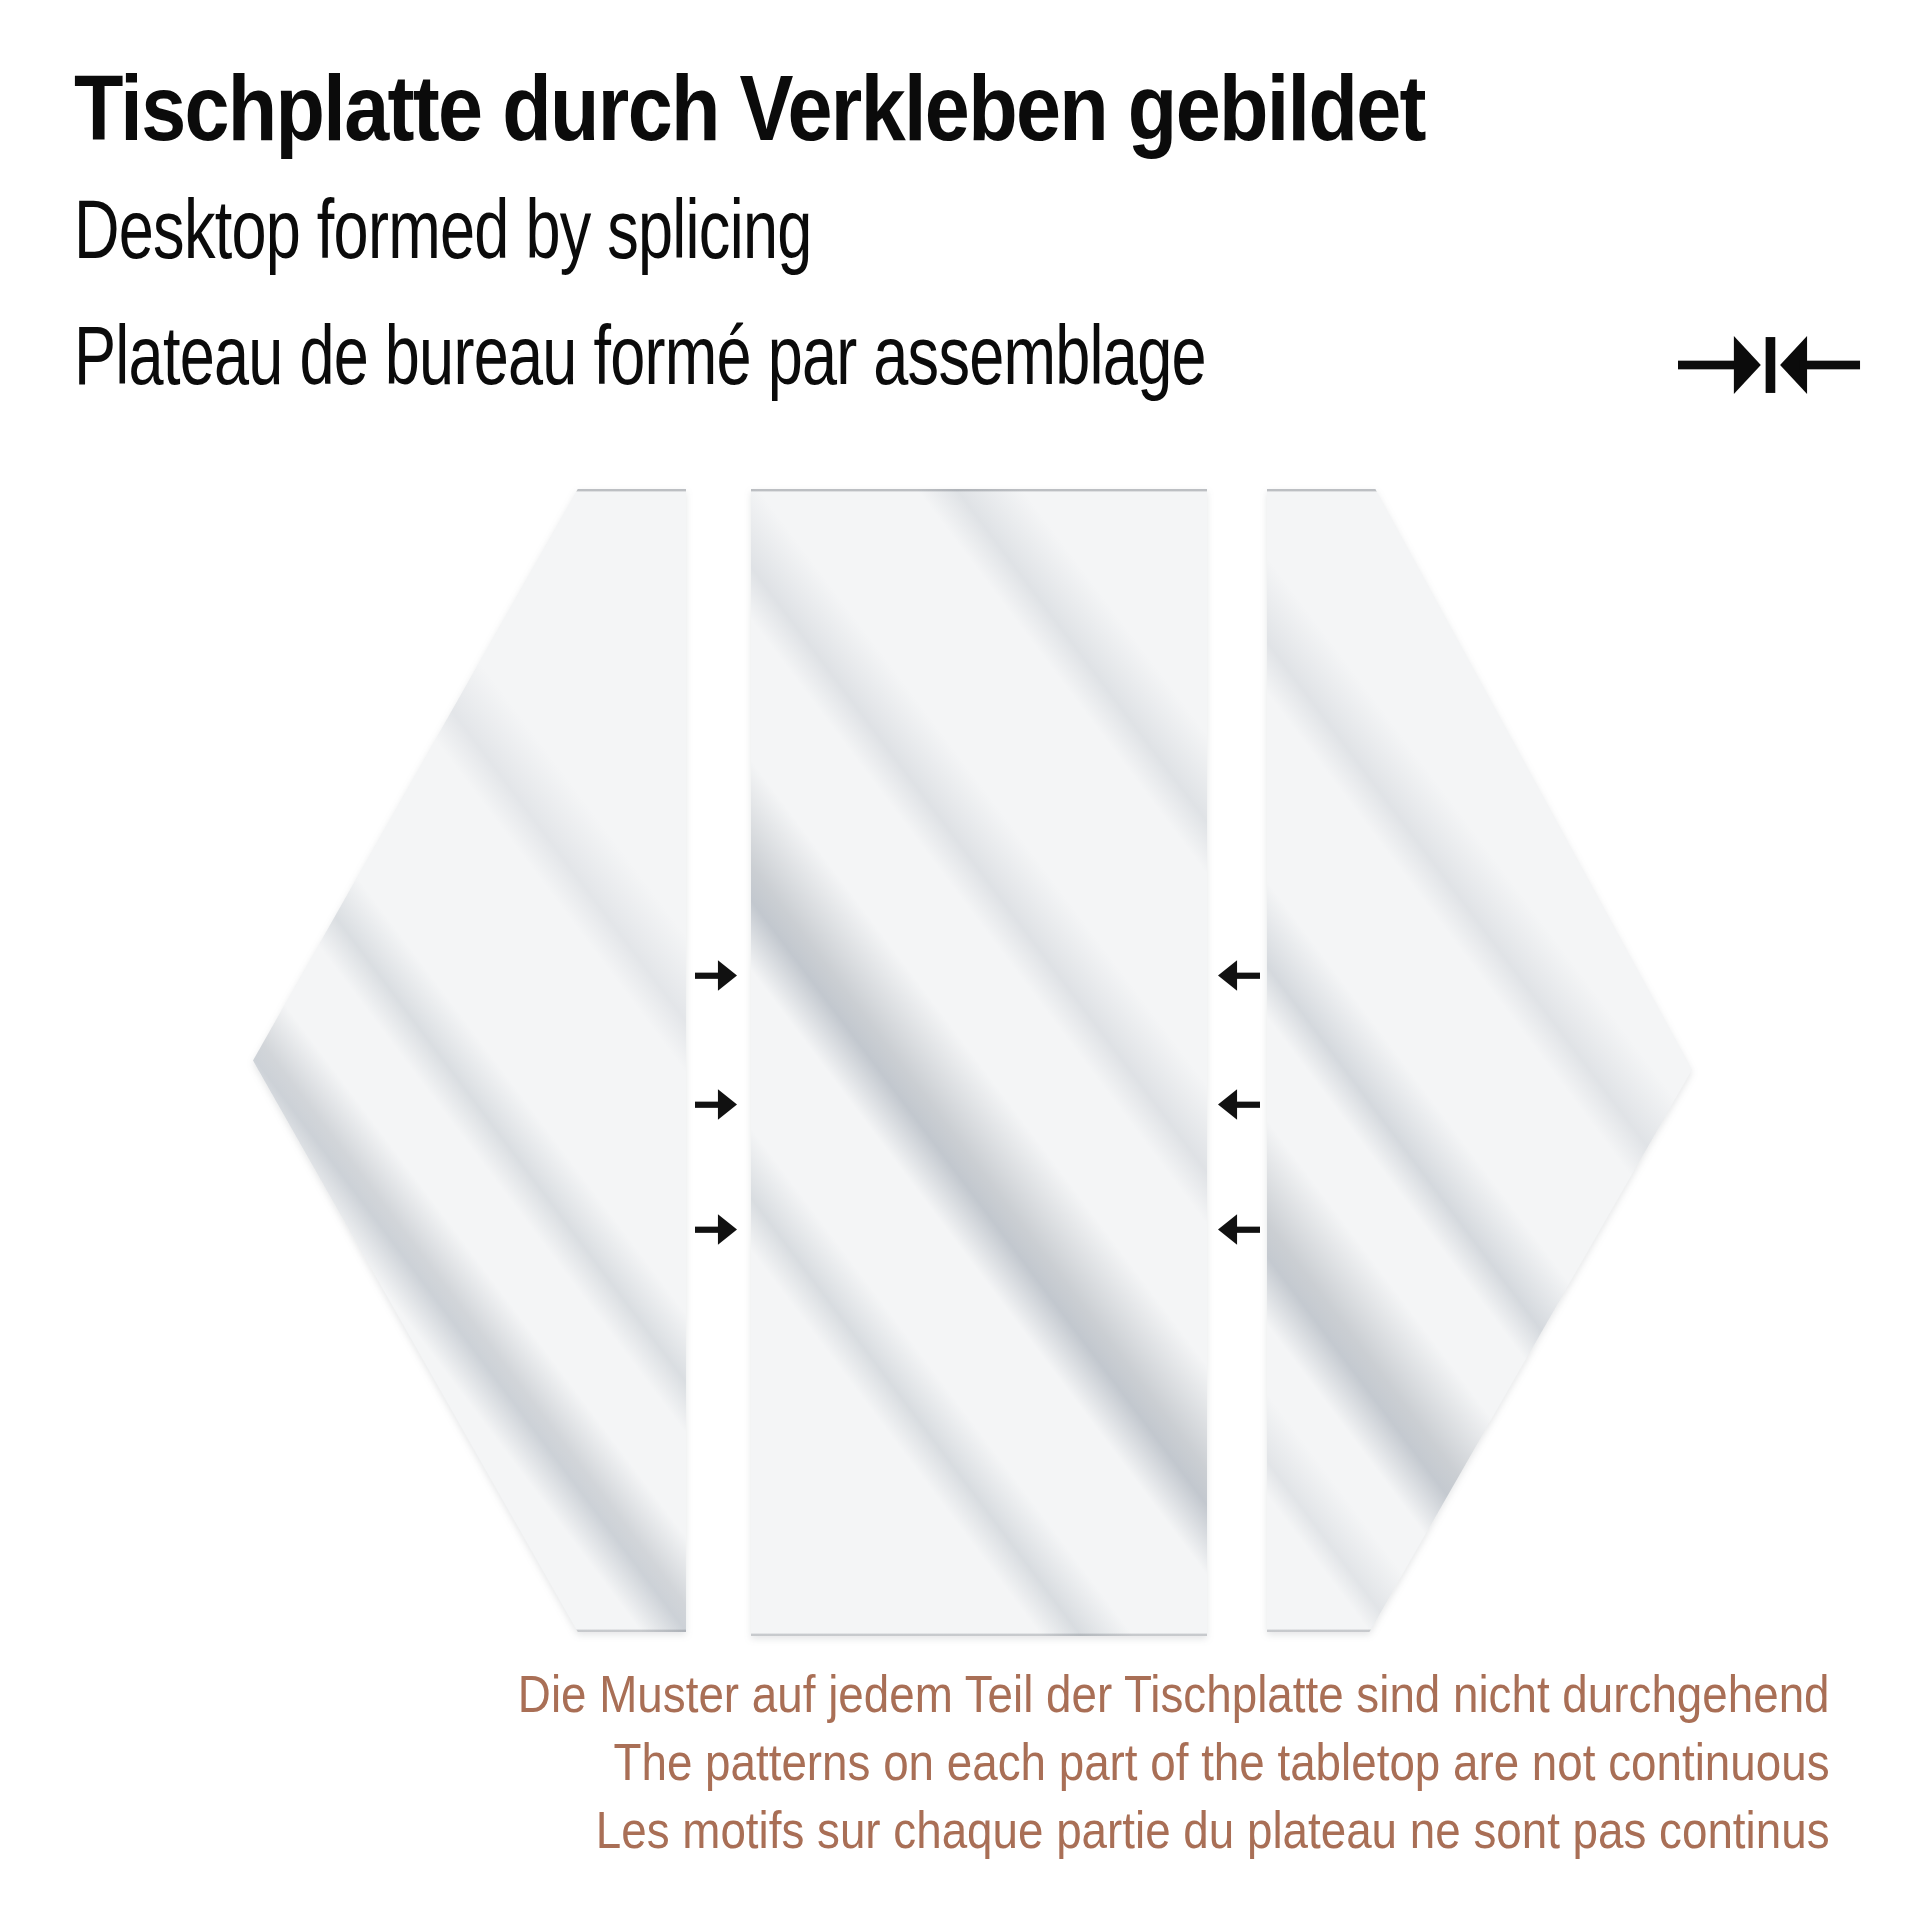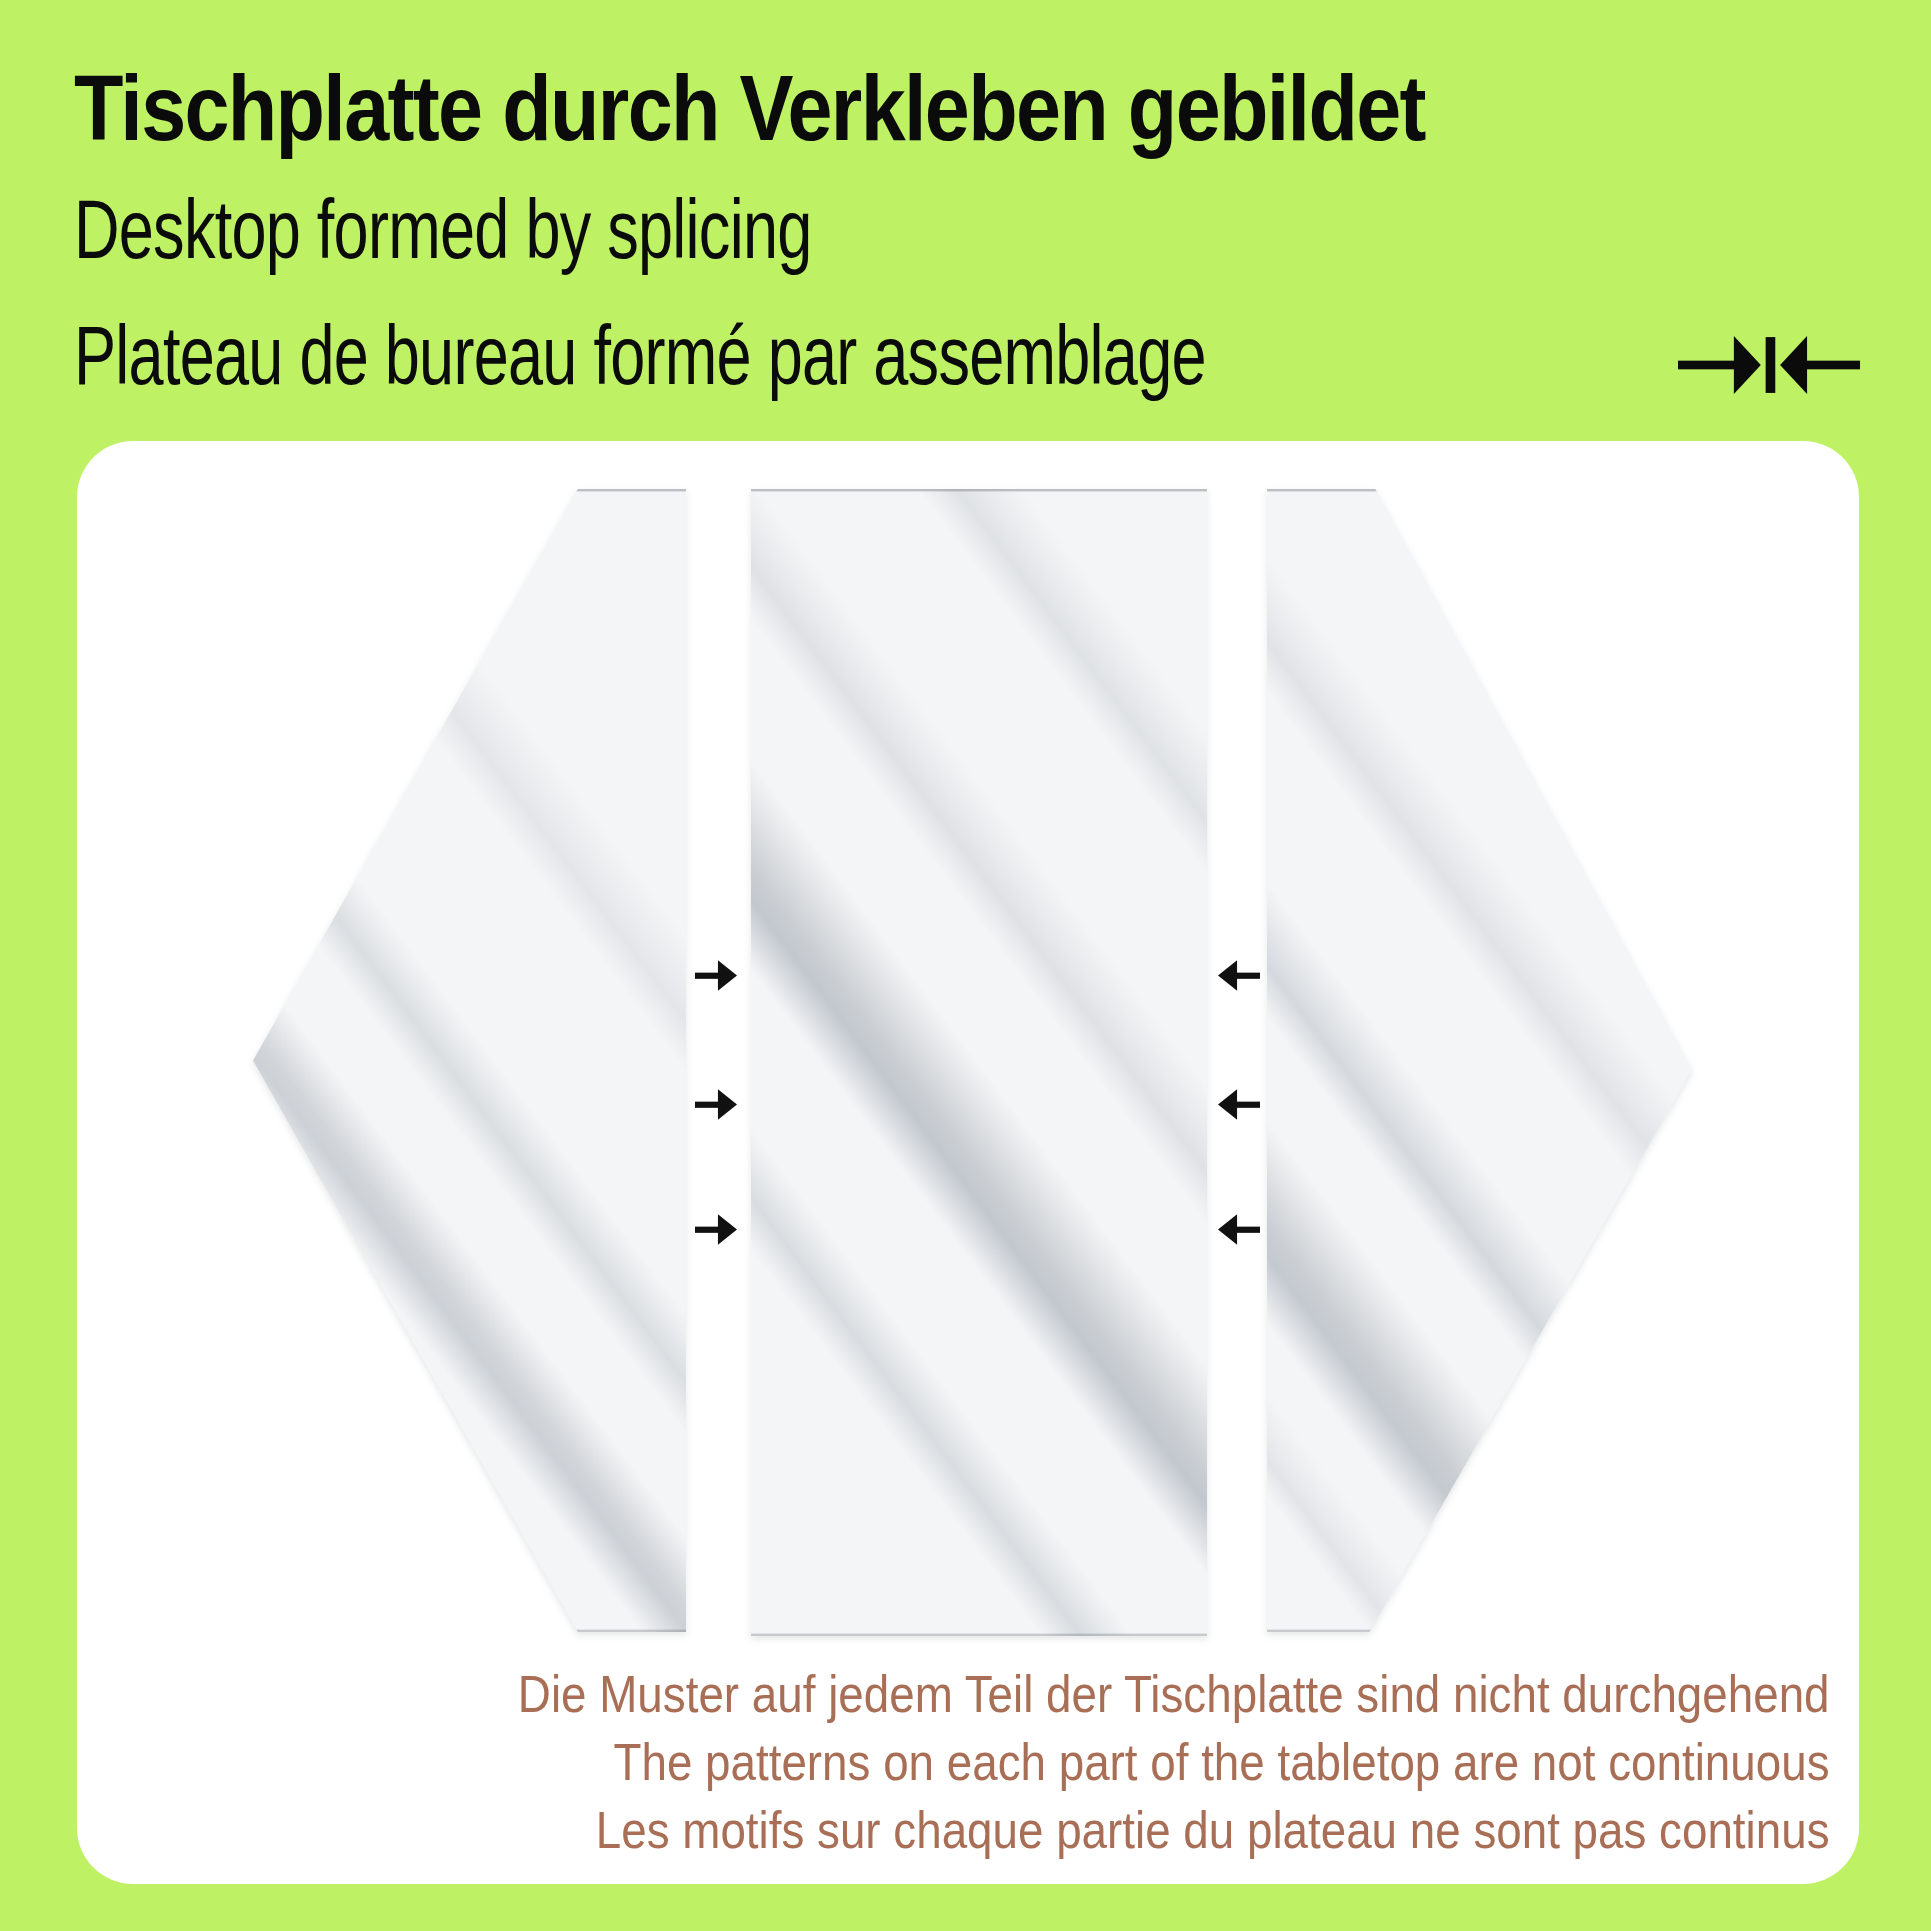--- a/index.html
+++ b/index.html
@@ -1,16 +1,16 @@
 <!DOCTYPE html>
 <html><head>
 <meta charset="utf-8">
 <style>
   html,body{margin:0;padding:0;background:#ededee;}
-  .canvas{position:relative;width:1931px;height:1931px;background:#bef264;overflow:hidden;
+  .canvas{position:relative;width:1931px;height:1931px;background:#ffffff;overflow:hidden;
           font-family:"Liberation Sans", sans-serif;}
 
   
   .hline{position:absolute;left:74px;white-space:nowrap;color:#0b0b0b;line-height:1;}
   .h-title{top:62px;font-size:93px;font-weight:700;letter-spacing:-1.9px;
            transform:scaleX(.87);transform-origin:left top;}
   .h-sub{font-size:83px;font-weight:400;letter-spacing:-1px;
          transform:scaleX(.76);transform-origin:left top;}
   .h-en{top:188px;}
   .h-fr{top:314px;}

